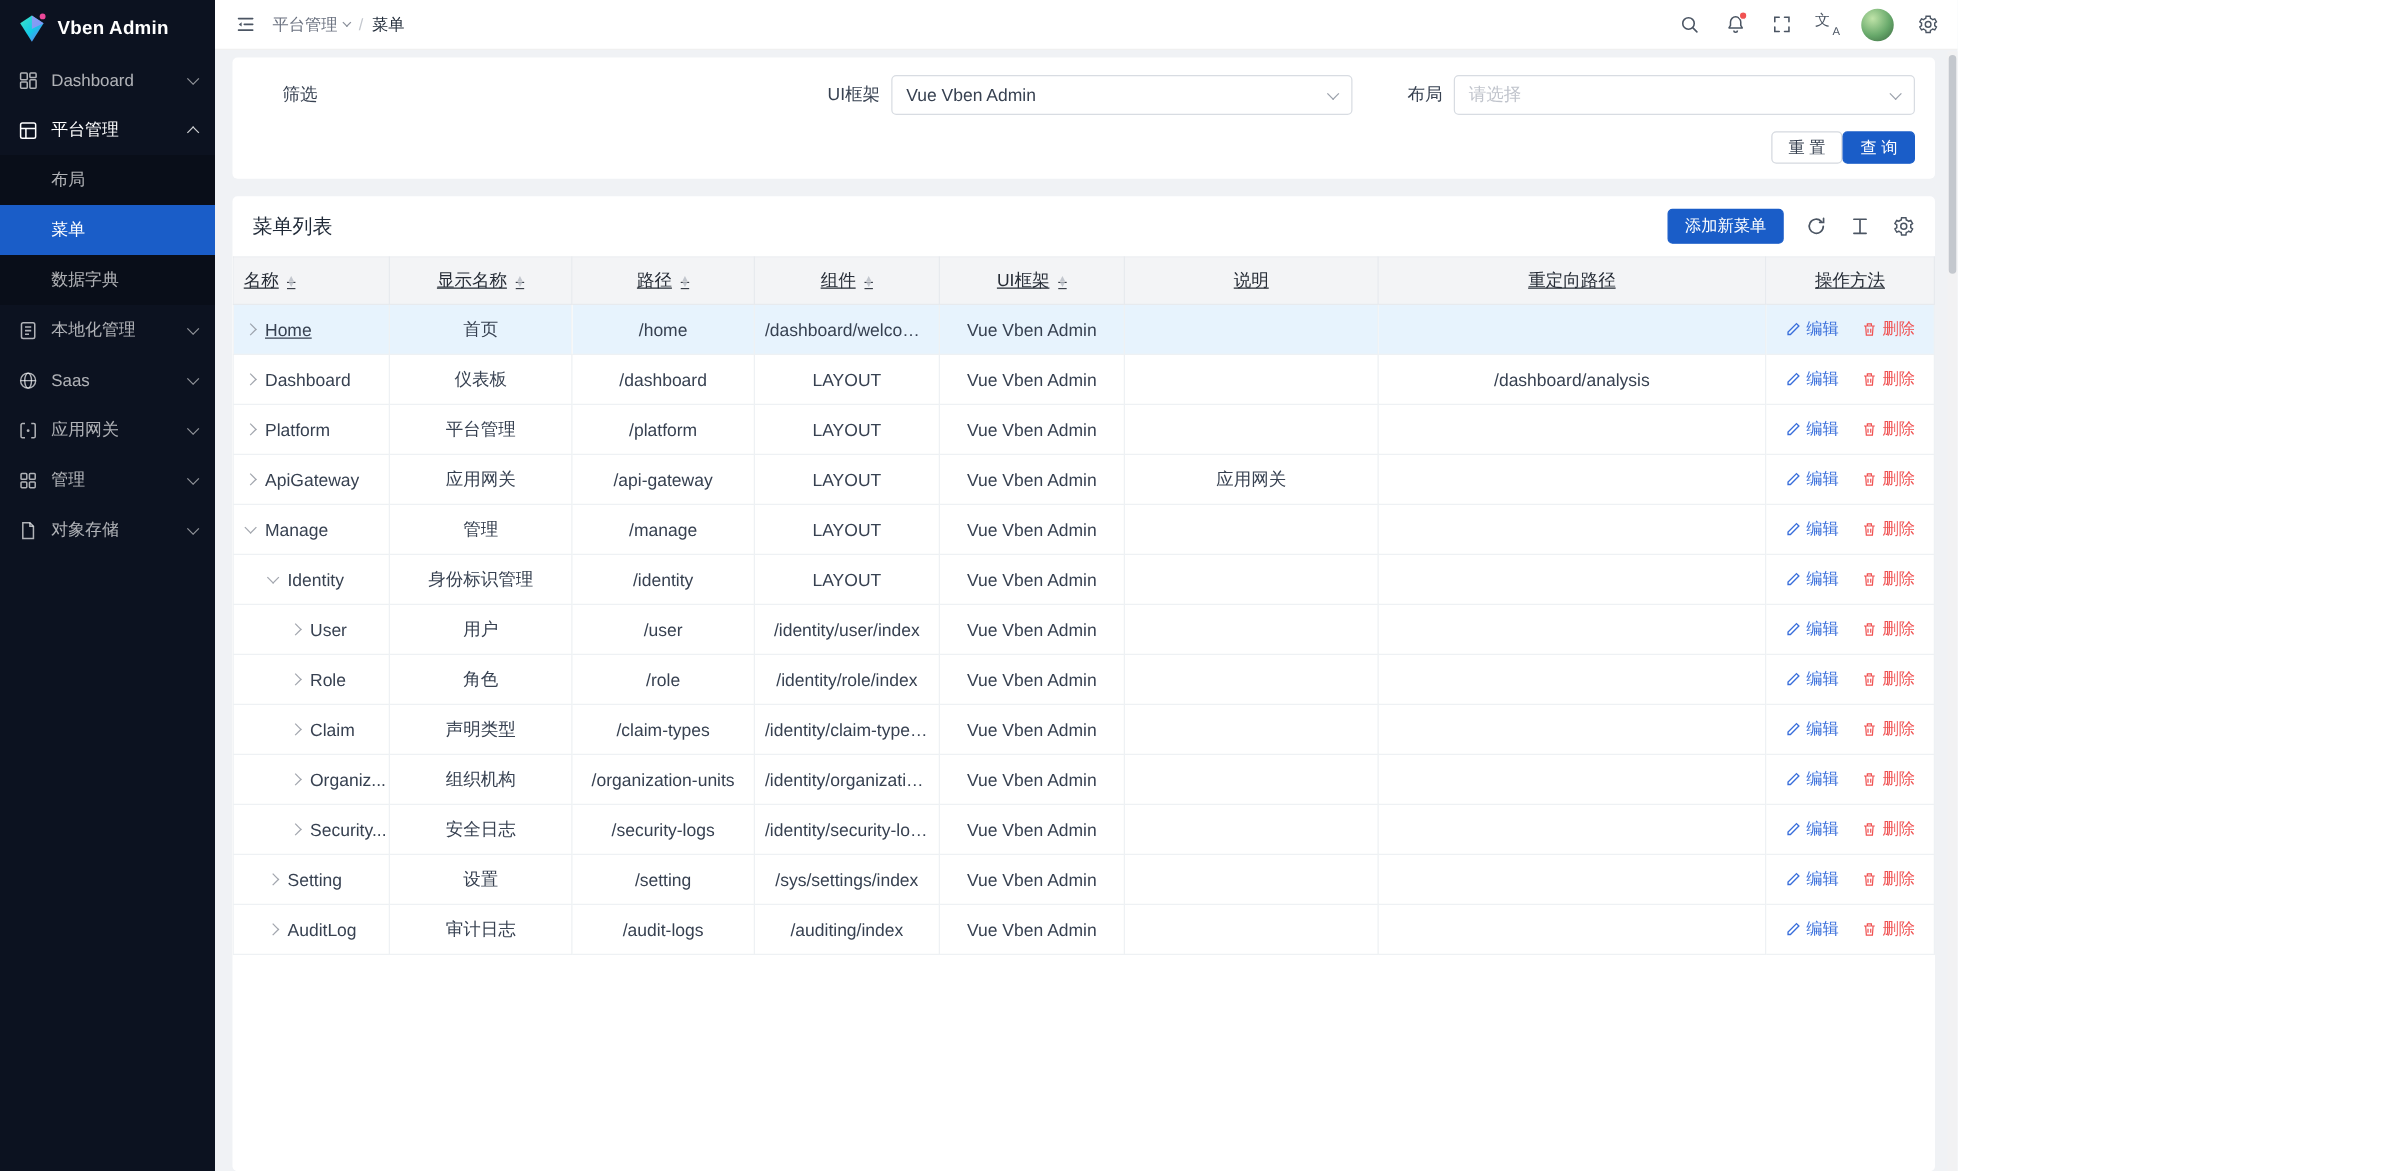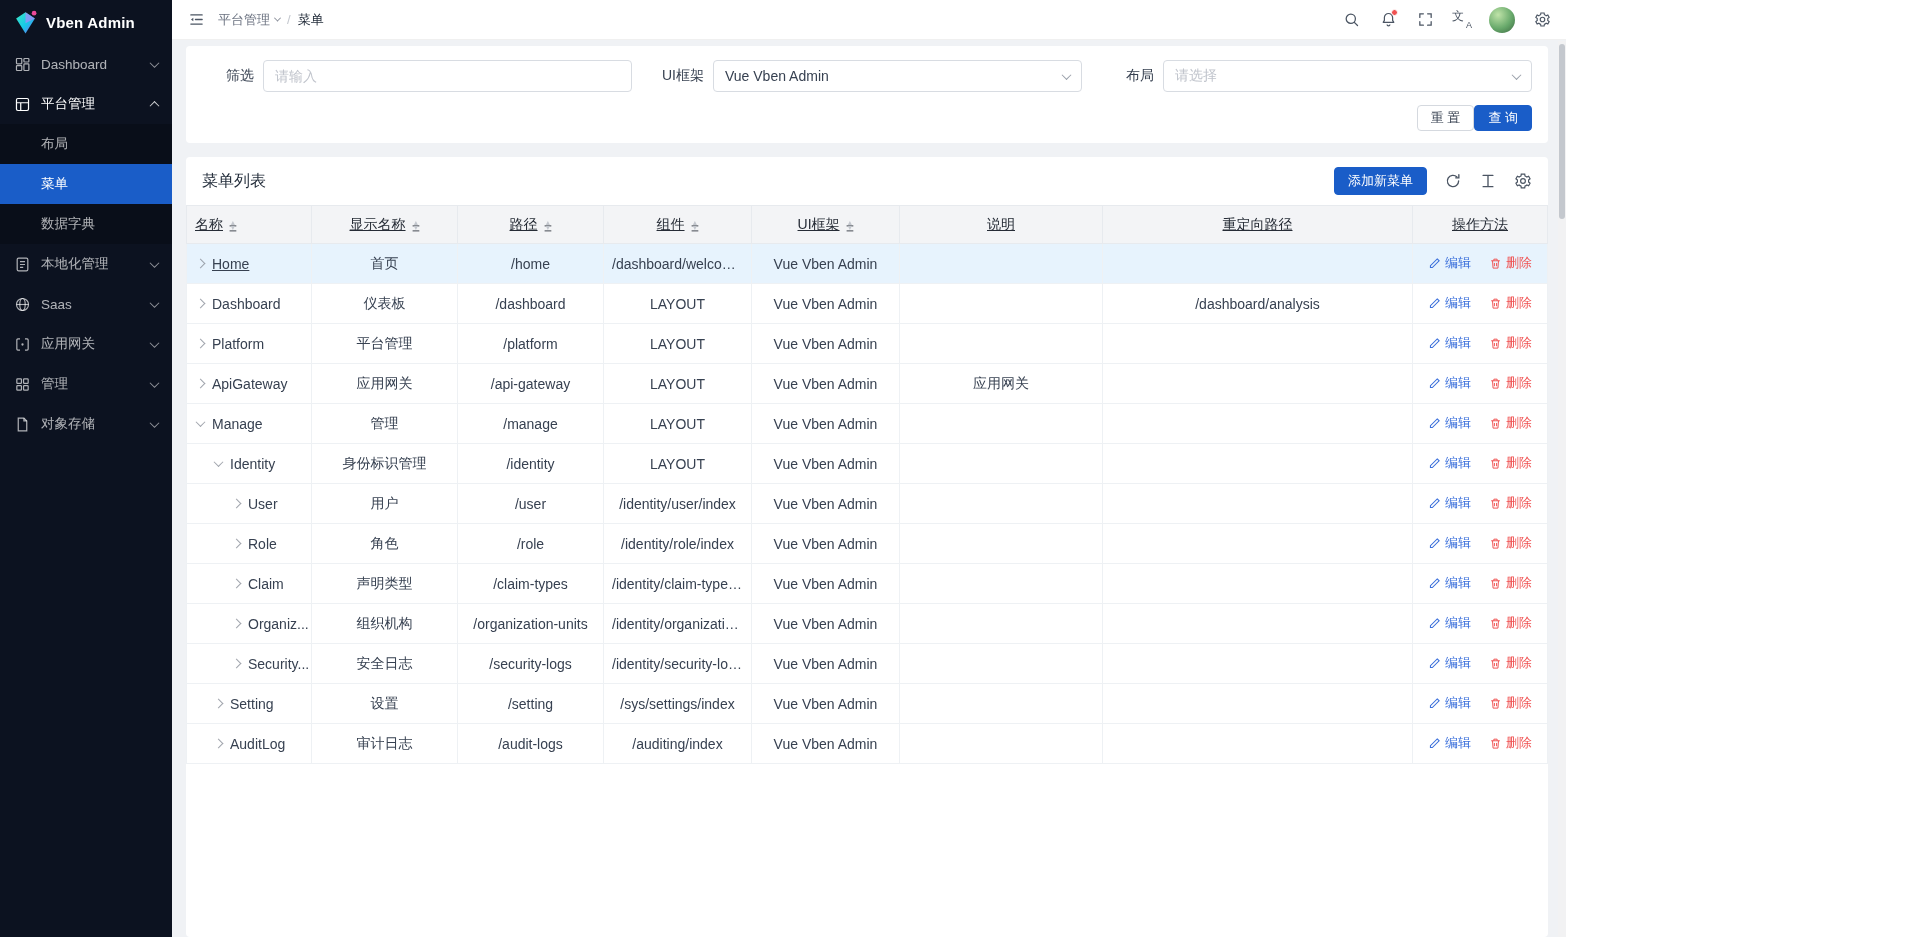--- a/index.html
+++ b/index.html
@@ -257,21 +257,20 @@
         </span>
       </div>
     </header>
 
     <div class="content">
 
       <section class="filter-card">
         <div class="filter-row">
           <div class="field">
             <label>筛选</label>
-            <input class="control" placeholder="请输入" style="">
           </div>
           <div class="field">
             <label>UI框架</label>
             <div class="control select">
               <span>Vue Vben Admin</span>
               <span class="sel-caret"></span>
             </div>
           </div>
           <div class="field">
             <label>布局</label>

